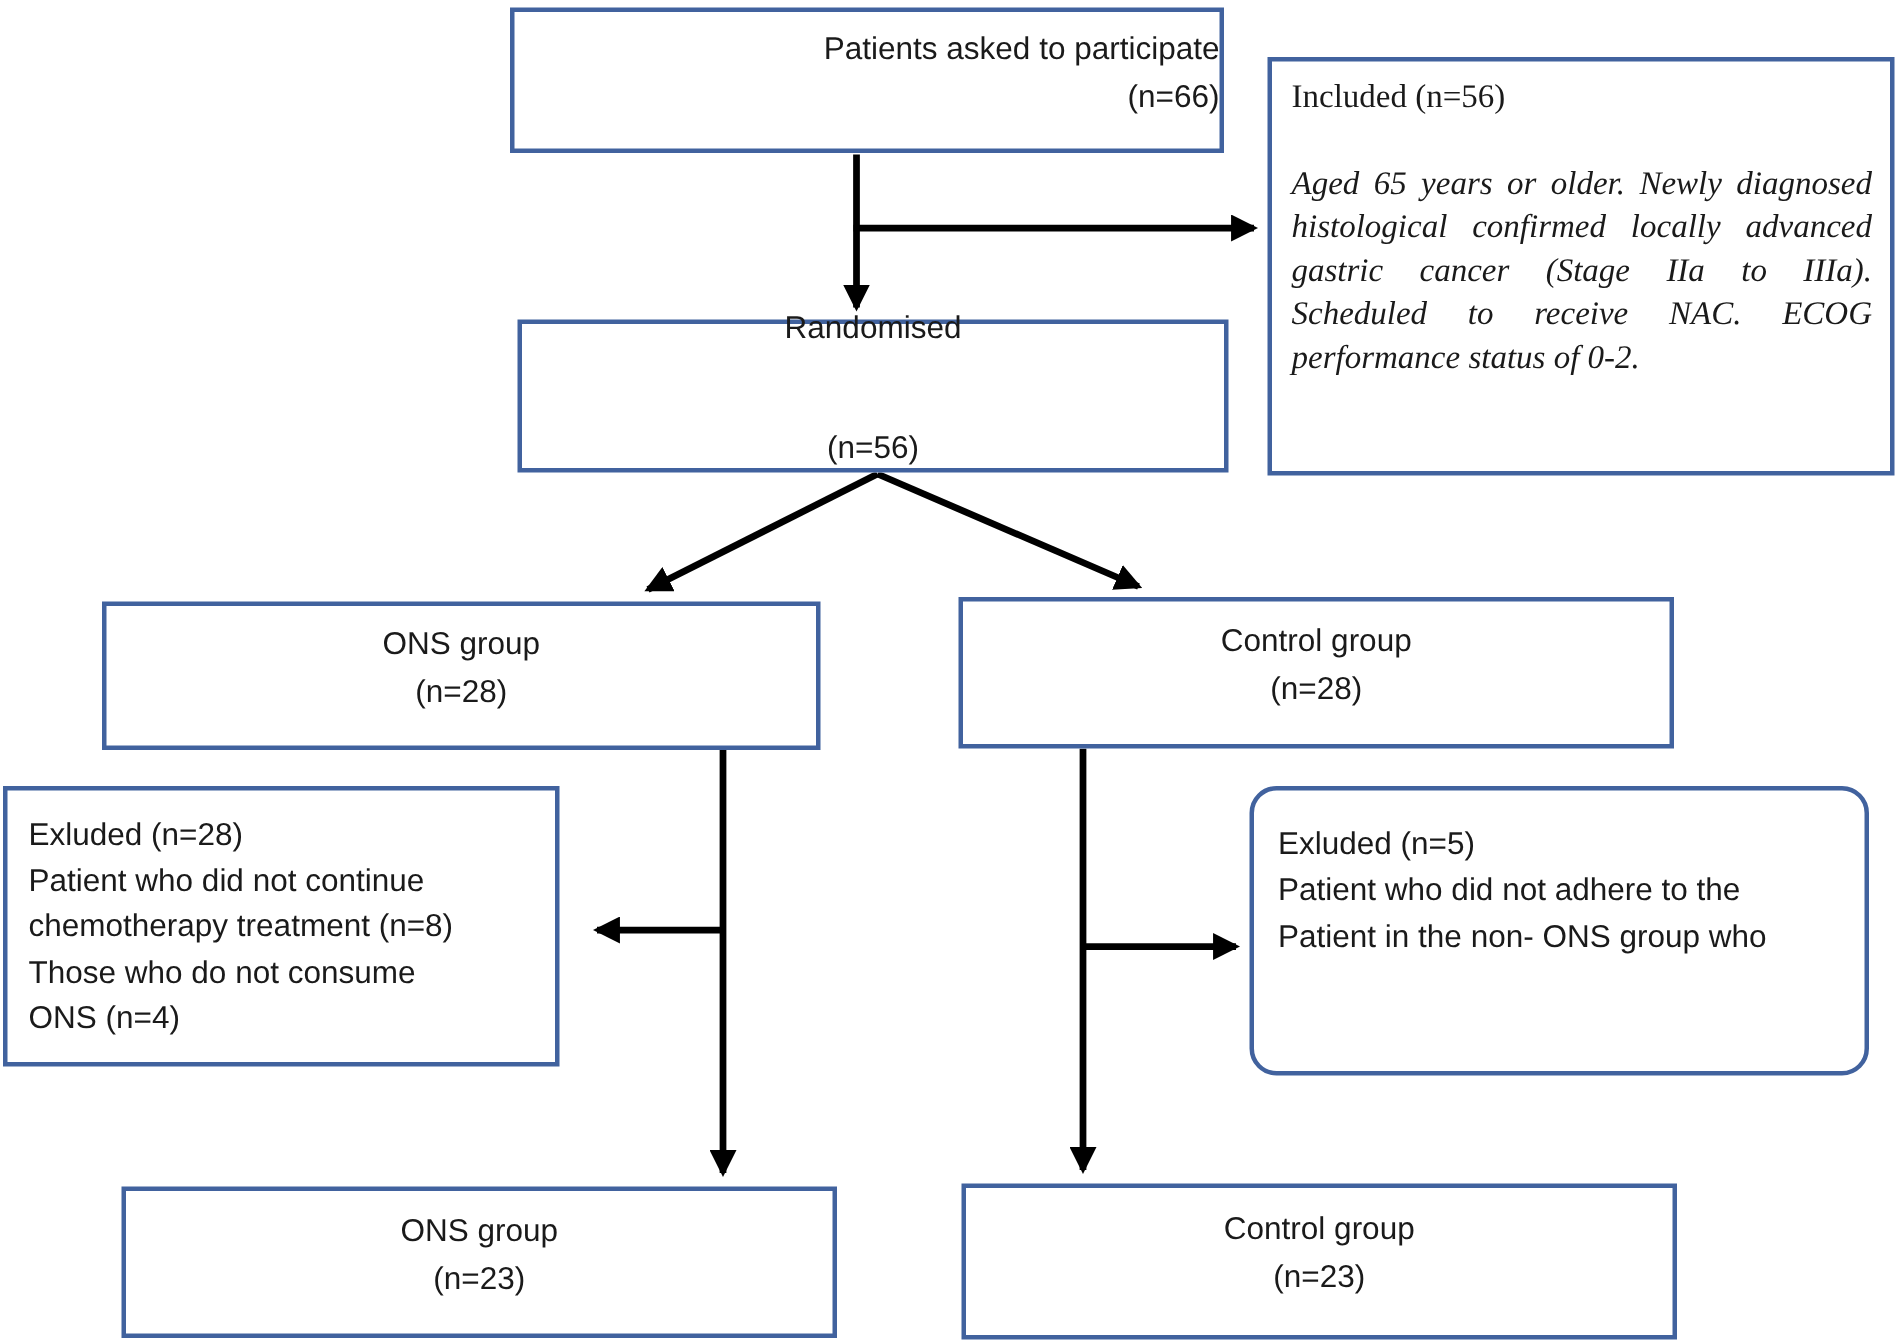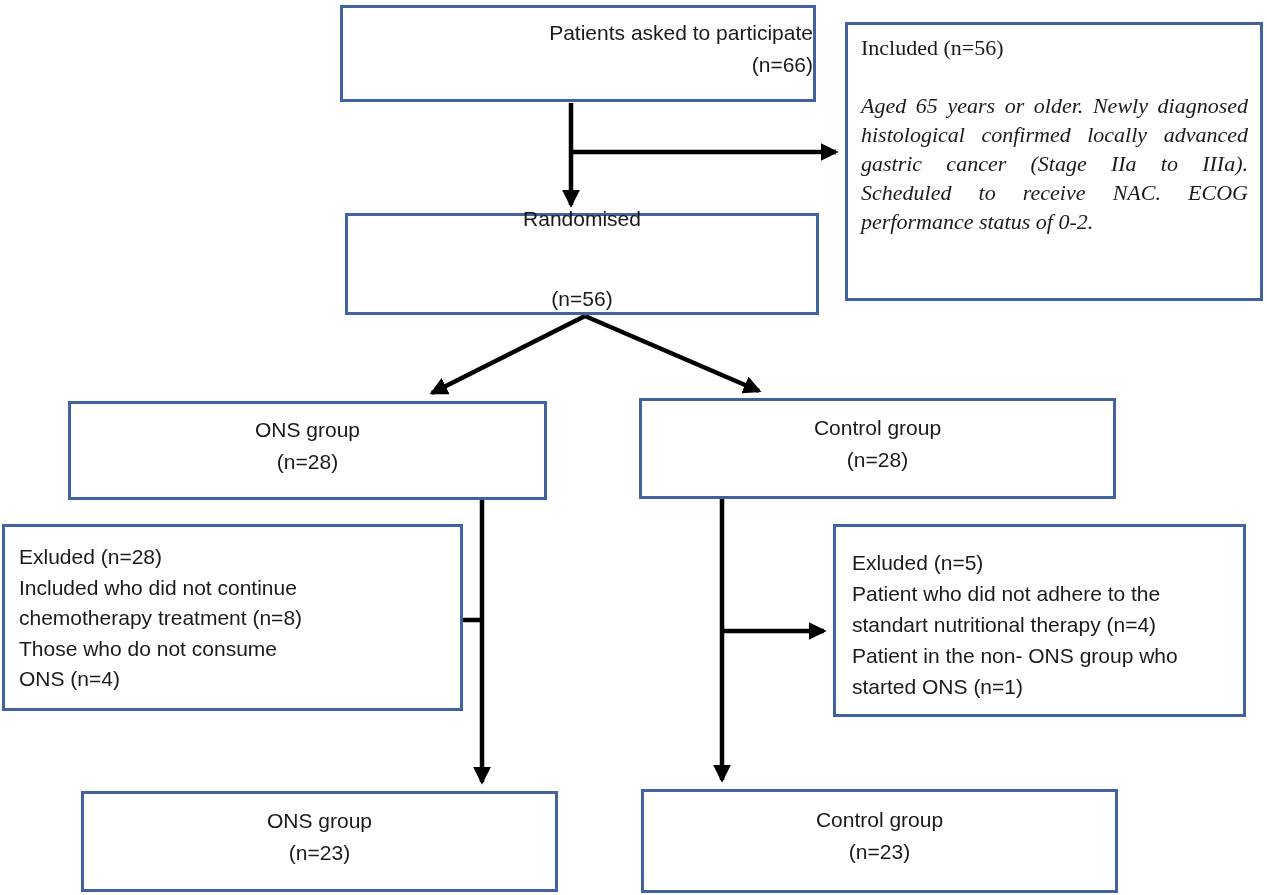--- a/index.html
+++ b/index.html
@@ -41,39 +41,40 @@
     padding-bottom: 10px;
   }
   .note-box {
     font-family: "Liberation Sans", sans-serif;
     font-size: 21px;
     line-height: 31px;
     text-align: left;
   }
   .note-box .note-line { white-space: nowrap; }
   #excluded-ons-box   { padding: 15px 6px 0 14px; line-height: 30.5px; }
-  #excluded-ctrl-box  { padding: 20px 6px 4px 16px; }
+  #excluded-ctrl-box  { padding: 20px 6px 4px 16px; border-radius: 18px; }
   .included-box {
     font-family: "Liberation Serif", serif;
     font-size: 22px;
     line-height: 29px;
     padding: 8px 12px 0 13px;
+    margin-top: 16px;
   }
   .included-box .included-body {
     margin-top: 29px;
     text-align: justify;
     font-style: italic;
   }
   
   #participate-box   { left: 340px; top: 5px;   width: 476px; height: 97px; align-items: flex-end;  }
   #included-box      { left: 845px; top: 22px;  width: 418px; height: 279px; }
   #randomised-box    { left: 345px; top: 213px; width: 474px; height: 102px; gap: 48px; }
   #ons-group-box     { left: 68px;  top: 401px; width: 479px; height: 99px;  }
   #control-group-box { left: 639px; top: 398px; width: 477px; height: 101px; }
-  #excluded-ons-box  { left: 2px;   top: 524px; width: 461px; height: 187px; }
+  #excluded-ons-box  { left: 2px;   top: 524px; width: 371px; height: 187px; }
   #excluded-ctrl-box { left: 833px; top: 524px; width: 413px; height: 193px; }
   #ons-final-box     { left: 81px;  top: 791px; width: 477px; height: 101px; }
   #control-final-box { left: 641px; top: 789px; width: 477px; height: 104px; }
 </style>
 </head>
 <body>
 
 <div id="canvas">
 
   <svg id="flow-svg" viewBox="0 0 1267 895" xmlns="http://www.w3.org/2000/svg">
@@ -112,32 +113,30 @@
     <div>(n=28)</div>
   </div>
 
   <div class="box center-box" id="control-group-box">
     <div>Control group</div>
     <div>(n=28)</div>
   </div>
 
   <div class="box note-box" id="excluded-ons-box">
     <div class="note-line">Exluded (n=28)</div>
-    <div class="note-line">Included who did not continue</div>
+    <div class="note-line">Patient who did not continue</div>
     <div class="note-line">chemotherapy treatment (n=8)</div>
     <div class="note-line">Those who do not consume</div>
     <div class="note-line">ONS (n=4)</div>
   </div>
 
   <div class="box note-box" id="excluded-ctrl-box">
     <div class="note-line">Exluded (n=5)</div>
     <div class="note-line">Patient who did not adhere to the</div>
-    <div class="note-line">standart nutritional therapy (n=4)</div>
     <div class="note-line">Patient in the non- ONS group who</div>
-    <div class="note-line">started ONS (n=1)</div>
   </div>
 
   <div class="box center-box" id="ons-final-box">
     <div>ONS group</div>
     <div>(n=23)</div>
   </div>
 
   <div class="box center-box" id="control-final-box">
     <div>Control group</div>
     <div>(n=23)</div>

